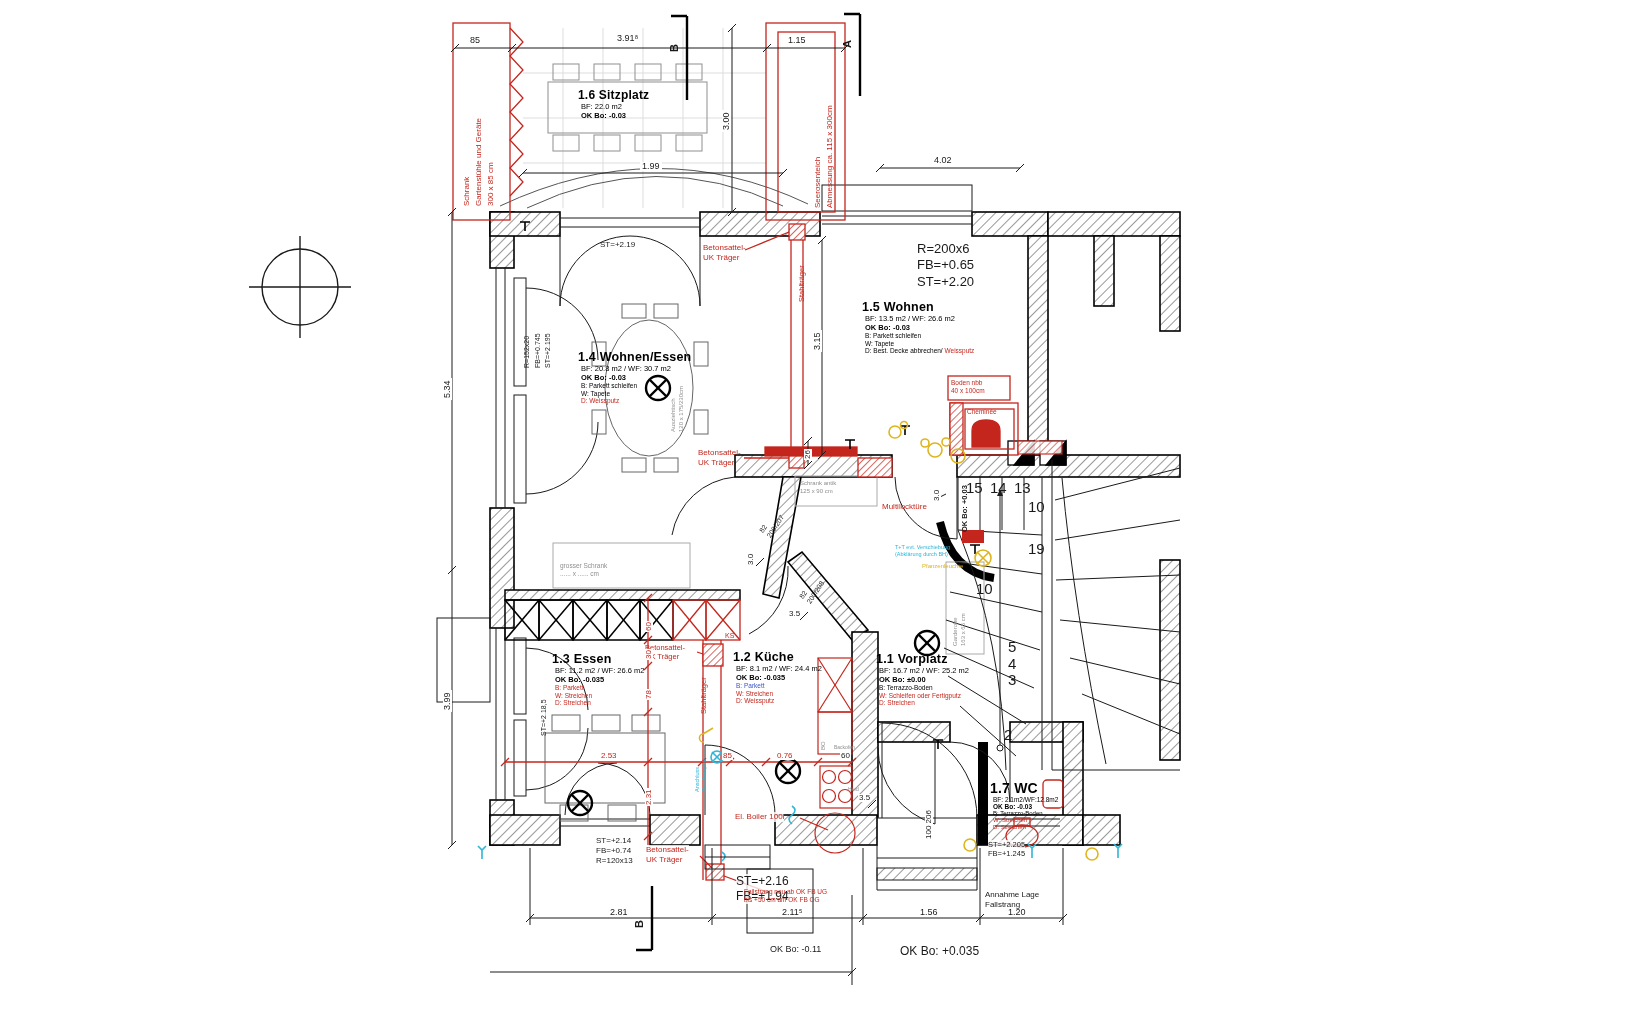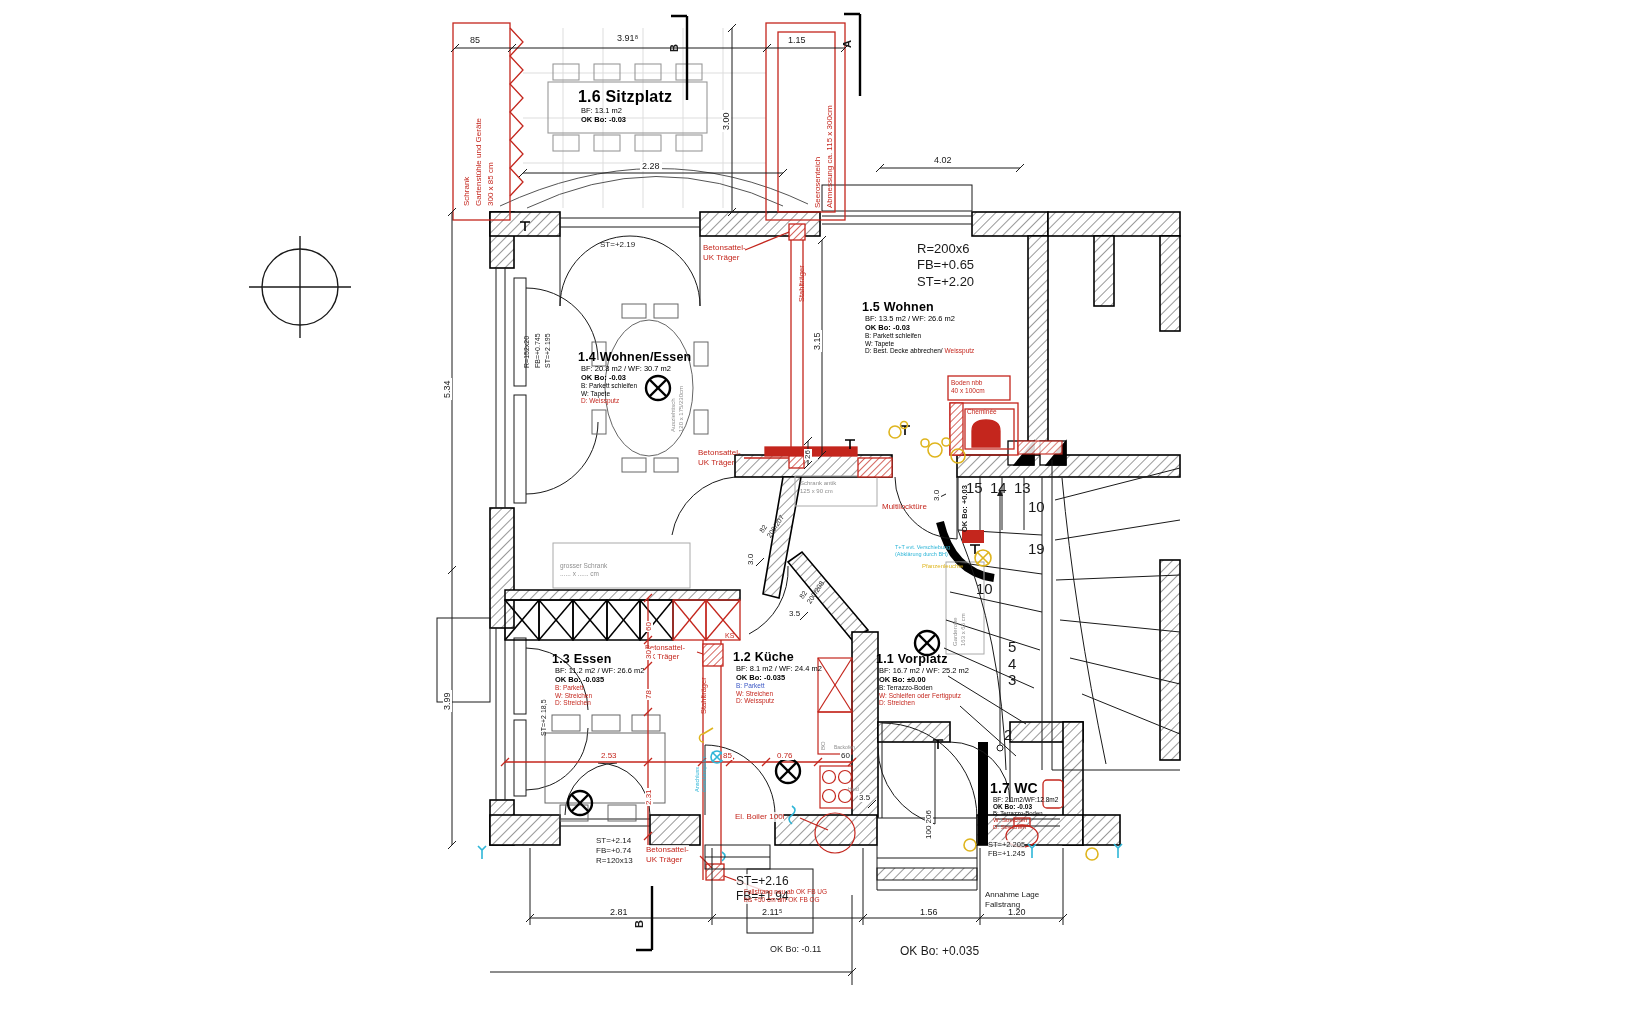--- a/index.html
+++ b/index.html
@@ -423,37 +423,37 @@
 </svg>
 
 <span class="lbl sec rot" style="left:668px;top:52px">B</span>
 <span class="lbl sec rot" style="left:841px;top:48px">A</span>
 <span class="lbl sec rot" style="left:633px;top:928px">B</span>
 
 <span class="lbl dim" style="left:468px;top:36px">85</span>
 <span class="lbl dim" style="left:615px;top:34px">3.91⁸</span>
 <span class="lbl dim" style="left:786px;top:36px">1.15</span>
 <span class="lbl dim rot" style="left:722px;top:132px">3.00</span>
-<span class="lbl dim" style="left:640px;top:162px">2.28</span>
+<span class="lbl dim" style="left:640px;top:162px">1.99</span>
 <span class="lbl dim" style="left:932px;top:156px">4.02</span>
 
 <span class="lbl dim rot" style="left:443px;top:400px">5.34</span>
 <span class="lbl dim rot" style="left:443px;top:712px">3.99</span>
 <span class="lbl dim rot" style="left:813px;top:352px">3.15</span>
 <span class="lbl dimr rot" style="left:804px;top:460px">26</span>
 
 <div class="lbl red rot tiny" style="left:461px;top:206px;line-height:1.5">Schrank
 Gartenstühle und Geräte
 300 x 85 cm</div>
 <div class="lbl red rot tiny" style="left:812px;top:208px;line-height:1.5">Seerosenteich
 Abmessung ca. 115 x 300cm</div>
 
 <div class="room" style="left:578px;top:88px">
-  <span class="title" style="font-size:16px">1.6 Sitzplatz</span>
-  <span class="sub">BF: 13.1 m2</span>
+  <span class="title" style="font-size:12px">1.6 Sitzplatz</span>
+  <span class="sub">BF: 22.0 m2</span>
   <span class="sub b">OK Bo: -0.03</span>
 </div>
 
 <div class="room" style="left:578px;top:350px">
   <span class="title">1.4 Wohnen/Essen</span>
   <span class="sub">BF: 20.8 m2 / WF: 30.7 m2</span>
   <span class="sub b">OK Bo: -0.03</span>
   <span class="bwd">B: Parkett schleifen</span>
   <span class="bwd">W: Tapete</span>
   <span class="bwd red">D: Weissputz</span>
@@ -574,21 +574,21 @@
 <span class="lbl dimr" style="left:788px;top:610px">3.5</span>
 <span class="lbl dimr" style="left:858px;top:794px">3.5</span>
 <div class="lbl dimr rot" style="left:925px;top:840px;text-align:center">100
 206</div>
 <div class="lbl rot55" style="left:758px;top:530px;font-size:7px;color:#1a1a1a">82
 200/207</div>
 <div class="lbl rot55" style="left:798px;top:596px;font-size:7px;color:#1a1a1a">82
 200/208</div>
 
 <span class="lbl dim" style="left:608px;top:908px">2.81</span>
-<span class="lbl dim" style="left:760px;top:908px">2.11⁵</span>
+<span class="lbl dim" style="left:780px;top:908px">2.11⁵</span>
 <span class="lbl dim" style="left:918px;top:908px">1.56</span>
 <span class="lbl dim" style="left:1006px;top:908px">1.20</span>
 <div class="lbl" style="left:985px;top:890px;font-size:8px">Annahme Lage
 Fallstrang</div>
 
 <span class="lbl num" style="left:966px;top:479px">15</span>
 <span class="lbl num" style="left:990px;top:479px">14</span>
 <span class="lbl num" style="left:1014px;top:479px">13</span>
 <span class="lbl num" style="left:1028px;top:498px">10</span>
 <span class="lbl num" style="left:1028px;top:540px">19</span>

